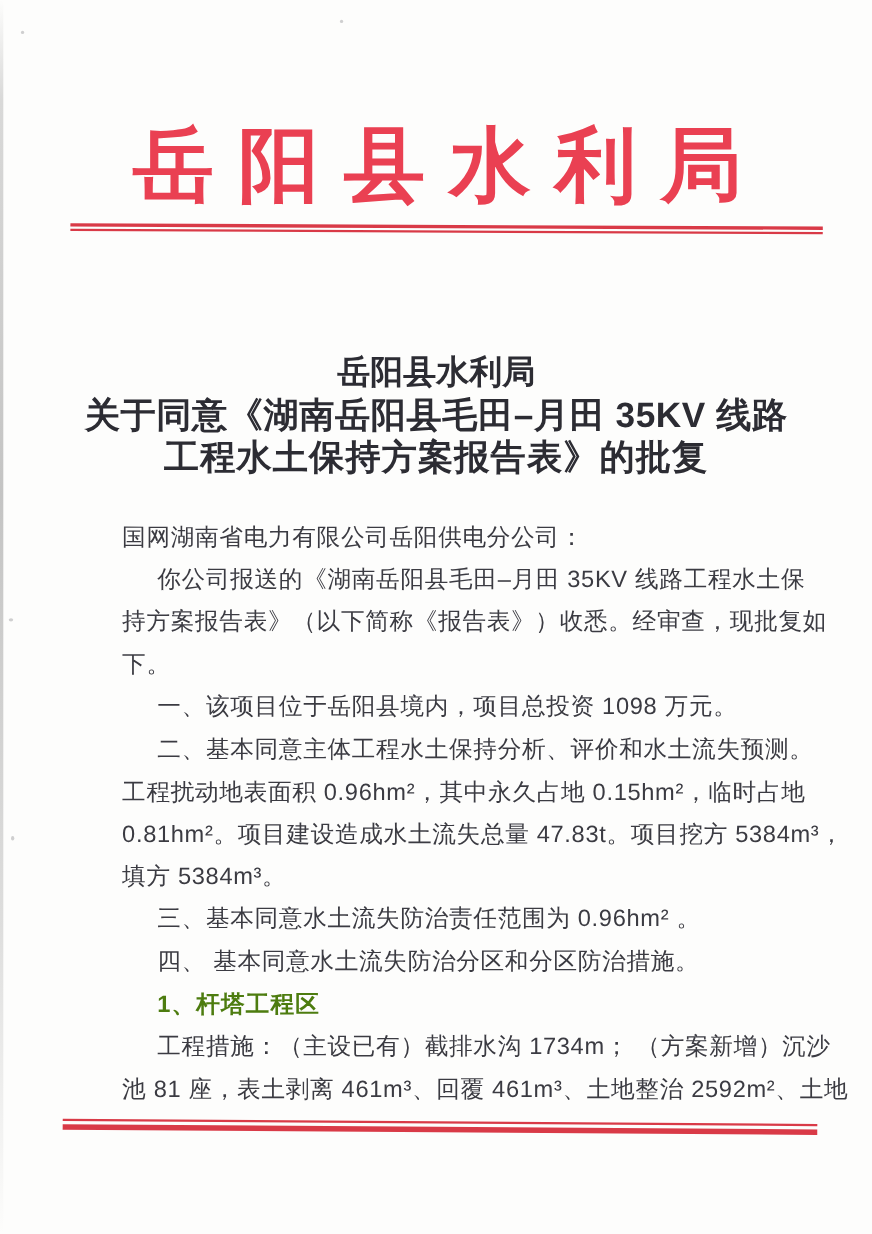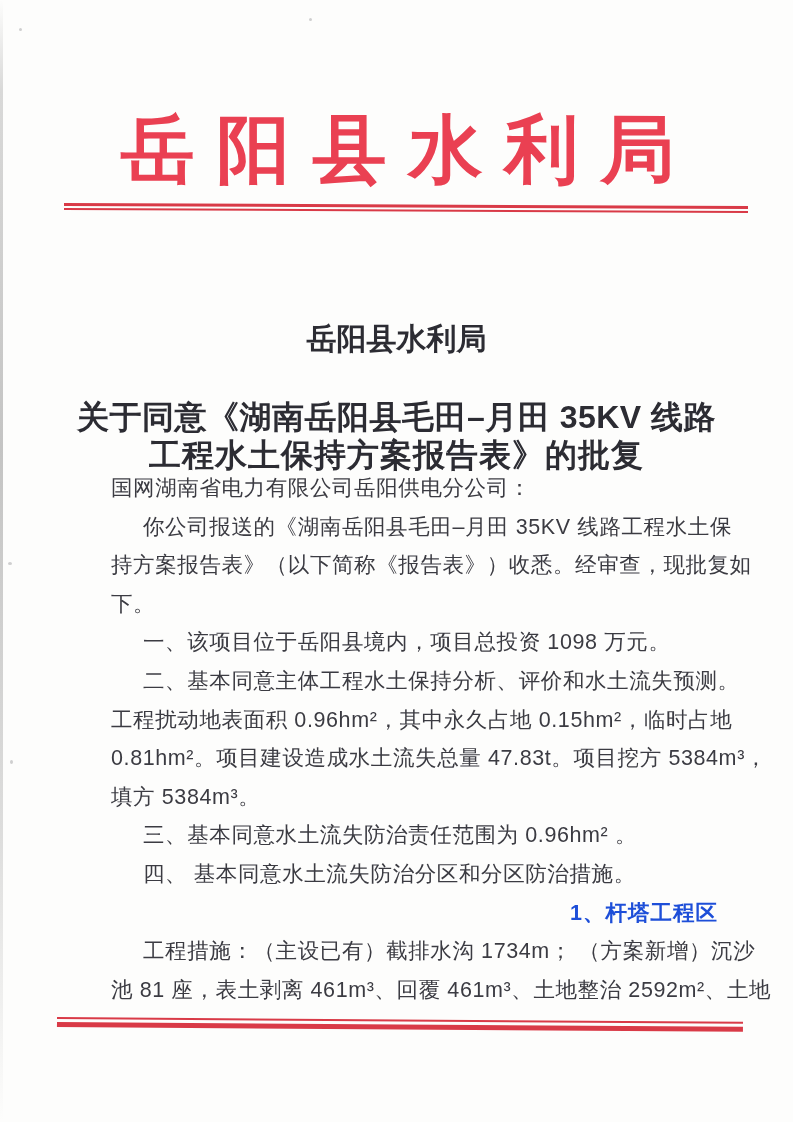--- a/index.html
+++ b/index.html
@@ -55,38 +55,38 @@
   }
 
   
   .title{
     position:absolute;top:320px;left:0;right:0;
     text-align:center;
     color:#2c2c33;
     font-weight:700;
   }
   .title .t1{font-size:30px;line-height:38px;}
-  .title .t2{font-size:32px;line-height:38px;letter-spacing:.5px;margin-top:40px;}
+  .title .t2{font-size:32px;line-height:38px;letter-spacing:.5px;}
   .title .t3{font-size:32px;line-height:38px;letter-spacing:1px;}
 
   
   .body-block{
     position:absolute;top:469px;left:100px;width:618px;
     font-size:21.5px;
     color:#3b3b42;
   }
   .line{
     line-height:38.6px;
     height:38.6px;
     white-space:nowrap;
     letter-spacing:.6px;
     margin-left:11px;
   }
   .line.ind{padding-left:32px;}
-  .line.bold{font-weight:700;color:#1d4ed8;letter-spacing:1px;text-align:right;}
+  .line.bold{font-weight:700;color:#4d7c0f;letter-spacing:1px;}
 
   
   .foot-rule{position:absolute;left:57px;top:1017px;width:686px;transform:rotate(.4deg);transform-origin:left center;}
   .foot-rule .r1{height:2px;background:var(--rule_red);}
   .foot-rule .gap{height:2.5px;}
   .foot-rule .r2{height:5px;background:var(--rule_red);}
 </style>
 </head>
 <body>
 

